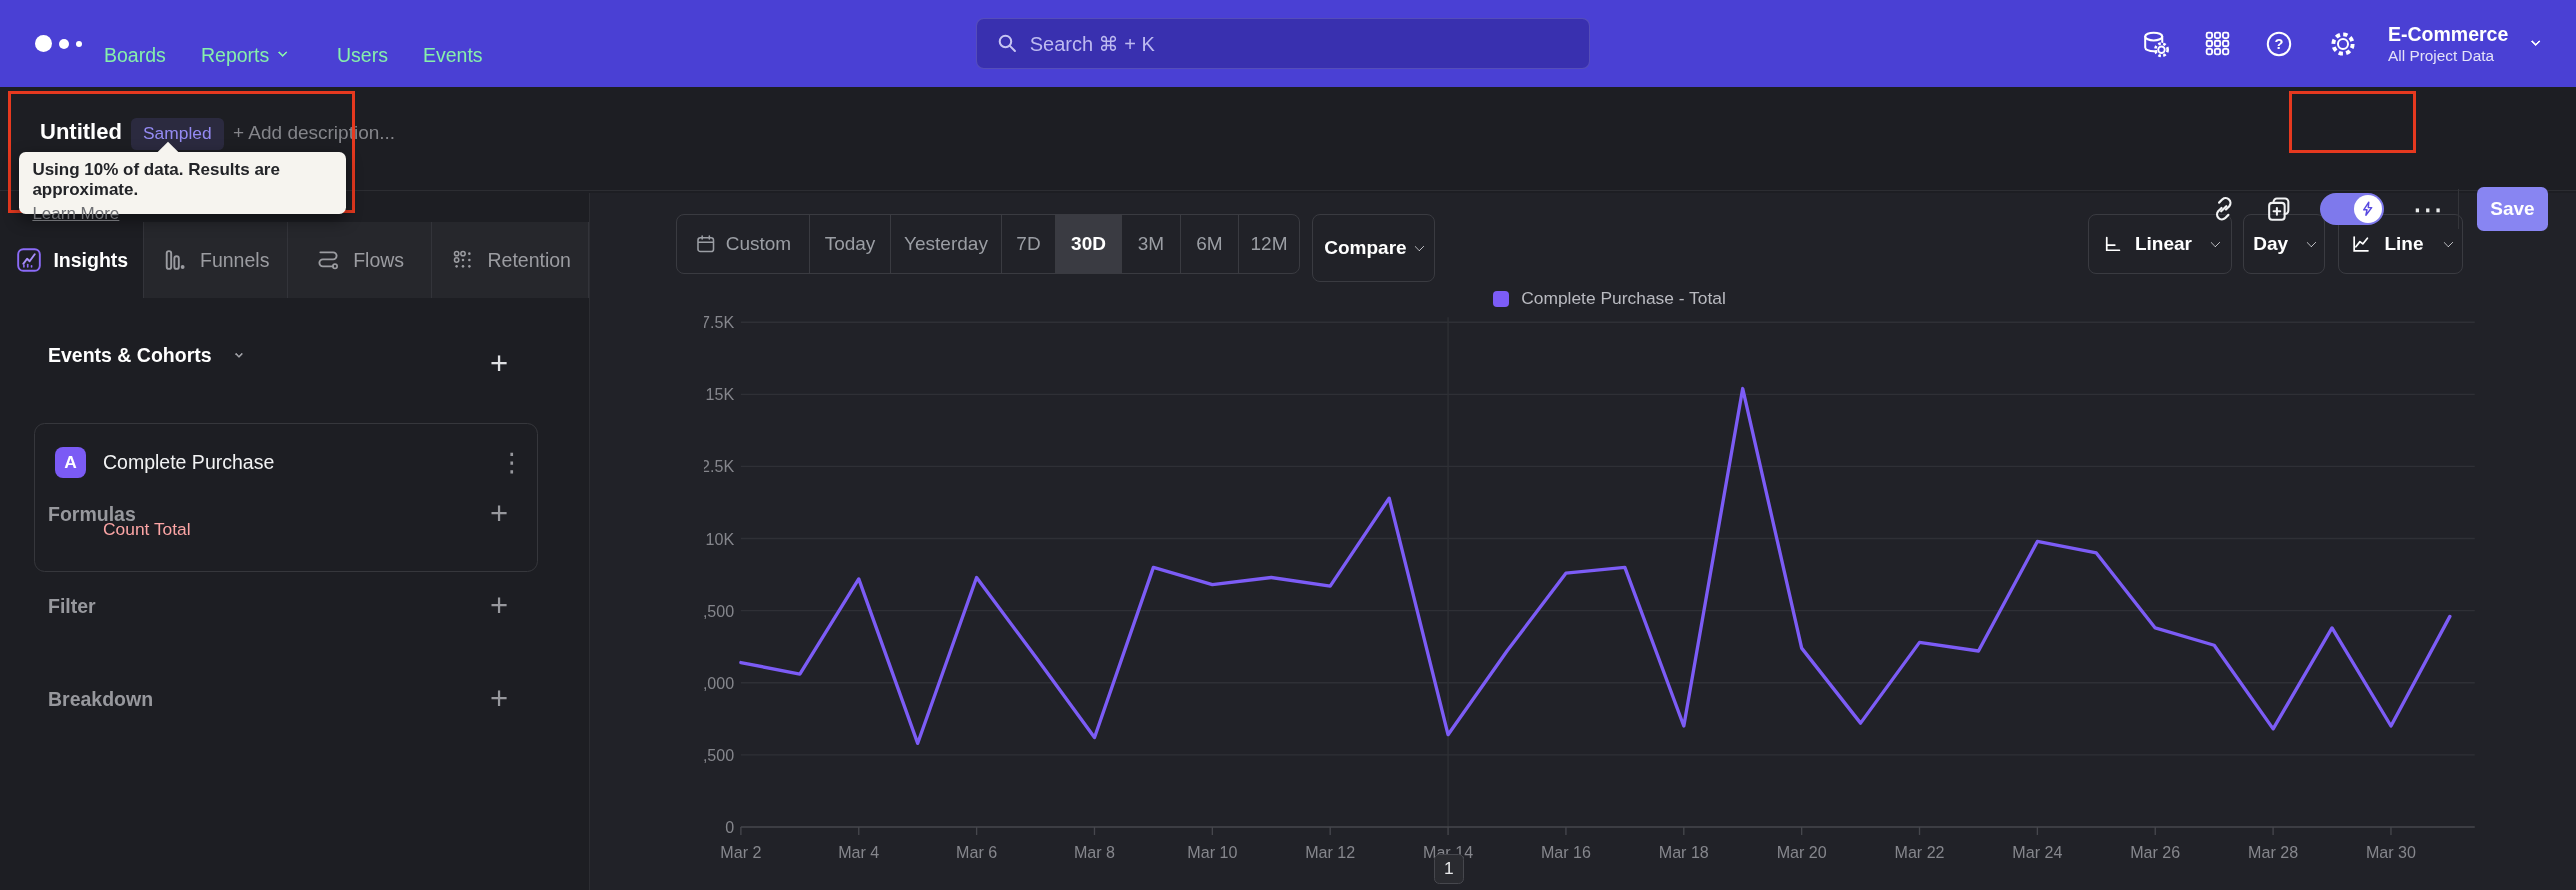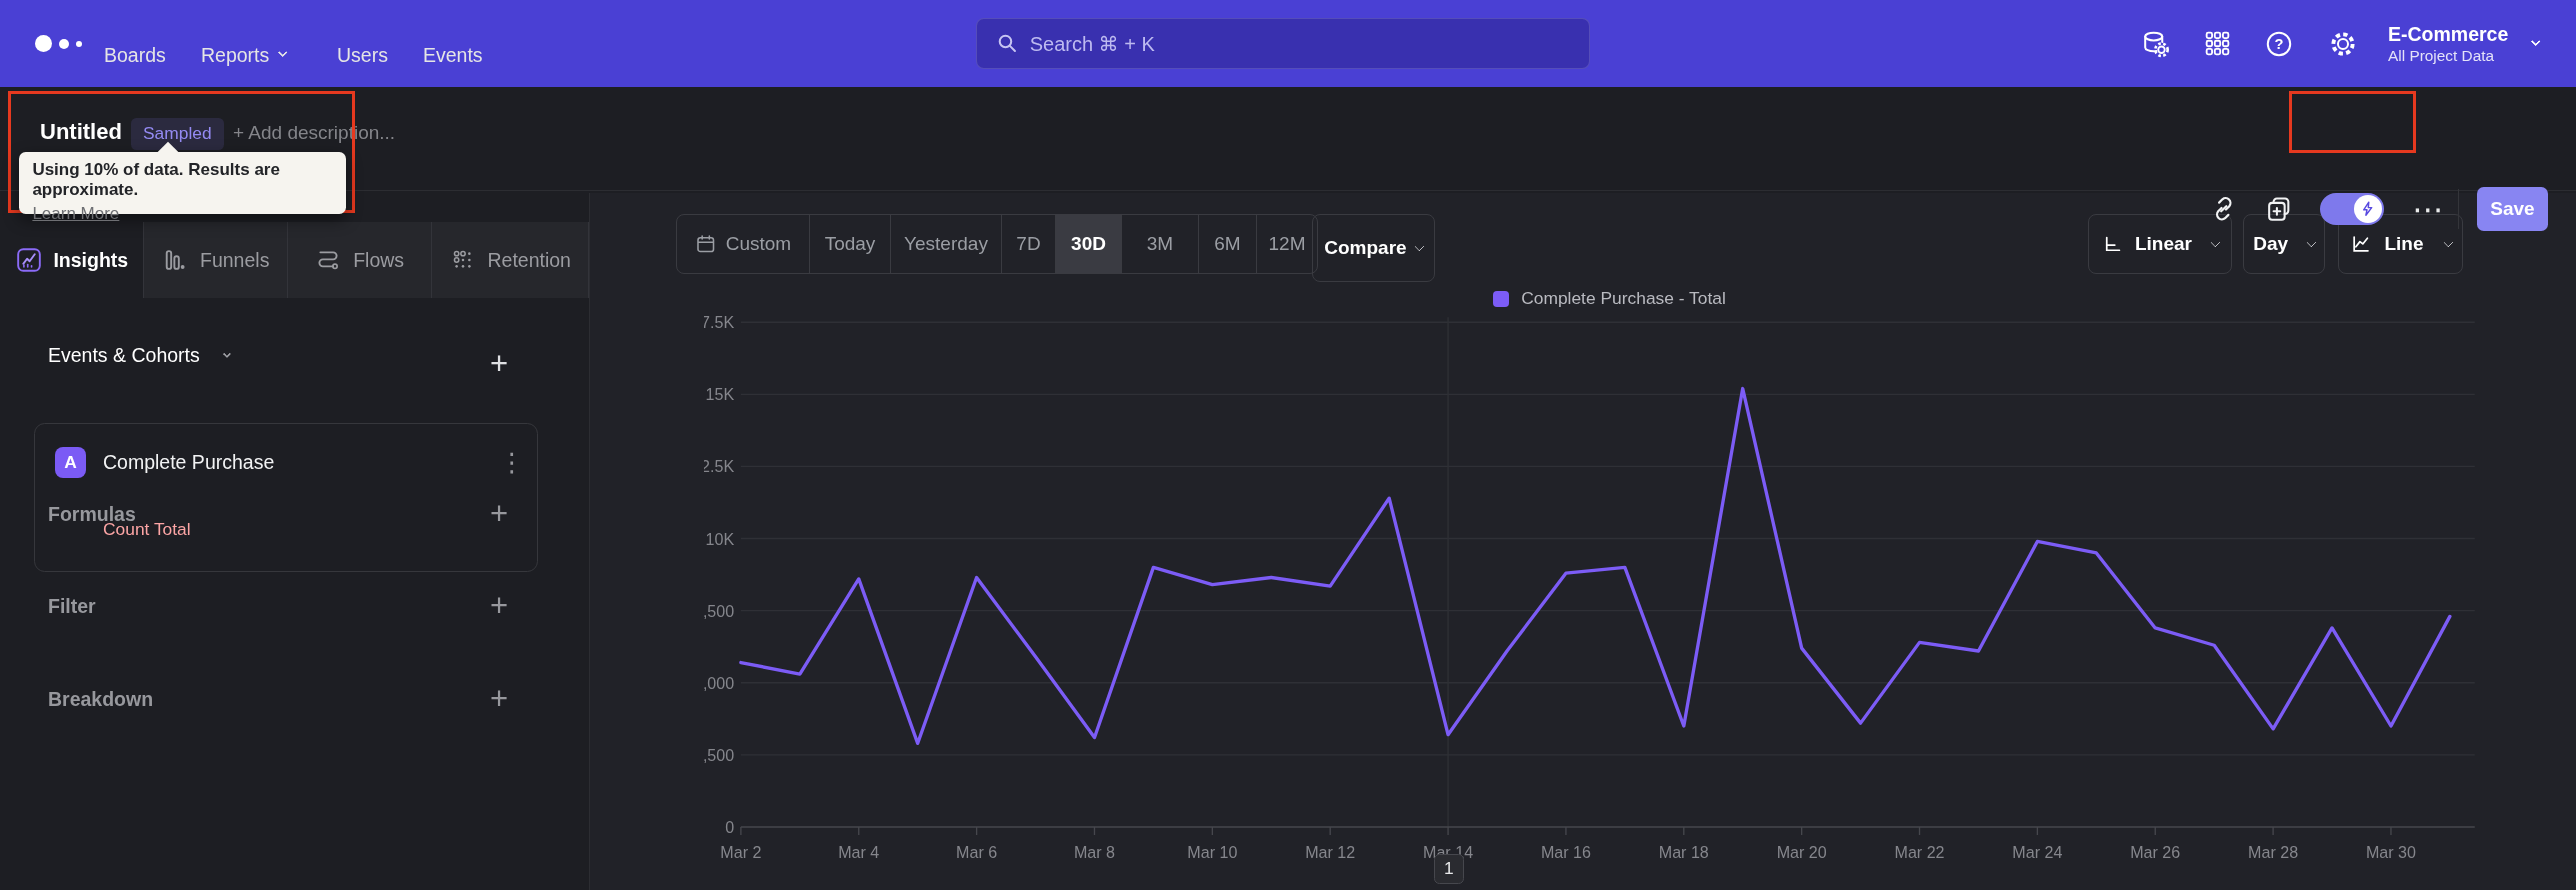--- a/index.html
+++ b/index.html
@@ -5,21 +5,21 @@
   * { margin:0; padding:0; box-sizing:border-box; }
   html,body { width:2576px; height:890px; overflow:hidden; background:#1d1e23;
               font-family:"Liberation Sans", sans-serif; -webkit-font-smoothing:antialiased; }
 
   
   #topnav { position:absolute; left:0; top:0; width:2576px; height:87px; background:#4a40d4;
             display:flex; align-items:center; z-index:5; }
   .logo-dots { position:absolute; left:35px; top:0; height:87px; display:flex; align-items:center; gap:6.7px; }
   .dot { background:#fff; border-radius:50%; }
   .nav-link { position:absolute; top:0; height:110px; display:flex; align-items:center;
-              color:#e5e5e5; font-size:19.5px; font-weight:500; cursor:pointer; }
+              color:#86efac; font-size:19.5px; font-weight:500; cursor:pointer; }
   .chev { display:inline-block; width:7.4px; height:7.4px; border-right:2px solid currentColor;
           border-bottom:2px solid currentColor; transform:rotate(45deg); margin-left:9.4px; margin-top:-4px; border-radius:0.7px; }
   #searchbox { position:absolute; left:976px; top:18px; width:614px; height:51px; border-radius:8px;
                background:rgba(20,14,90,0.30); border:1.3px solid rgba(255,255,255,0.14);
                display:flex; align-items:center; color:#bdbaf0; font-size:20px; gap:10.7px; padding-left:19px; cursor:text; }
   .nav-icon { position:absolute; top:0; height:87px; display:flex; align-items:center; cursor:pointer; }
   #project-switcher { position:absolute; left:2388px; top:0; height:87px; display:flex; align-items:center; gap:14.8px; cursor:pointer; }
   #project-name { color:#fff; font-size:19.5px; font-weight:700; line-height:1.25; }
   #project-scope { color:rgba(255,255,255,0.85); font-size:15.4px; font-weight:400; }
 
@@ -53,21 +53,21 @@
   #tooltip-line2 { color:#6e6f73; font-size:17px; text-decoration:underline; margin-top:4px; cursor:pointer; display:inline-block; }
 
   
   #sidebar { position:absolute; left:0; top:193px; width:590px; height:698px; background:#1d1e23;
              border-right:1.3px solid #2c2d32; }
   #tabstrip { position:absolute; left:0; top:29px; width:589px; height:76px; background:#26272c; display:flex; }
   .tab { width:161px; height:76px; display:flex; align-items:center; justify-content:center; gap:10.7px;
          color:#9b9ca1; font-size:19.5px; border-right:0.7px solid #33343a; cursor:pointer; }
   .tab.active { background:#1d1e23; color:#fff; font-weight:600; }
   #events-header { position:absolute; left:48px; top:151px; display:flex; align-items:center; gap:14.8px;
-                   color:#fff; font-size:19.5px; font-weight:400; cursor:pointer; }
+                   color:#fff; font-size:19.5px; font-weight:700; cursor:pointer; }
   .plus-btn { position:absolute; left:479px; width:40px; height:40px; color:#dfe0e3; font-size:31px; font-weight:300;
               display:flex; align-items:center; justify-content:center; cursor:pointer; }
   #event-card { position:absolute; left:34px; top:230px; width:504px; height:149px; border:1.3px solid #36373c;
                 border-radius:10.7px; cursor:pointer; }
   #event-badge { position:absolute; left:20px; top:23px; width:31px; height:31px; border-radius:8px;
                  background:#7b5bf5; color:#fff; font-size:17.4px; font-weight:700;
                  display:flex; align-items:center; justify-content:center; }
   #event-name { position:absolute; left:68px; top:27px; color:#f2f3f4; font-size:19.5px; }
   #event-kebab { position:absolute; left:462px; top:19px; width:29.5px; height:38px; color:#96979c; font-size:25.5px;
                  display:flex; align-items:center; justify-content:center; cursor:pointer; }
@@ -311,21 +311,21 @@
       </div>
     <div class="range-seg" style="width:111px;">
         <span>Yesterday</span>
       </div>
     <div class="range-seg" style="width:54px;">
         <span>7D</span>
       </div>
     <div class="range-seg active" style="width:66px;">
         <span>30D</span>
       </div>
-    <div class="range-seg" style="width:77px;">
+    <div class="range-seg" style="width:59px;">
         <span>3M</span>
       </div>
     <div class="range-seg" style="width:58px;">
         <span>6M</span>
       </div>
     <div class="range-seg" style="width:60px;">
         <span>12M</span>
       </div>
   </div>
 

